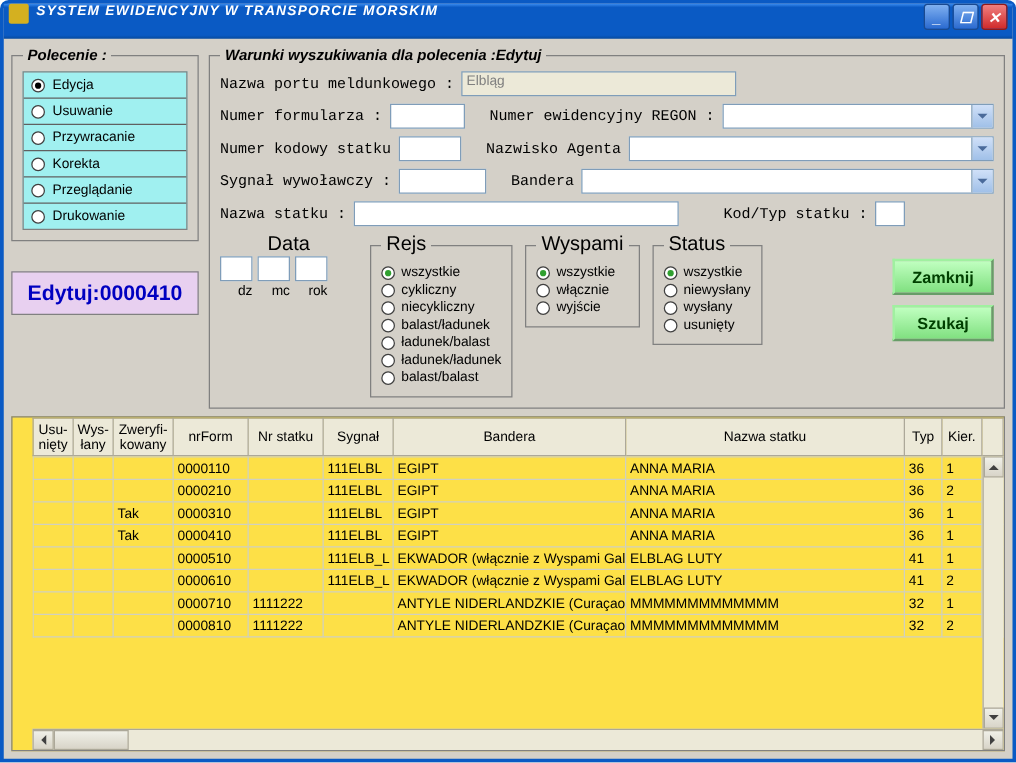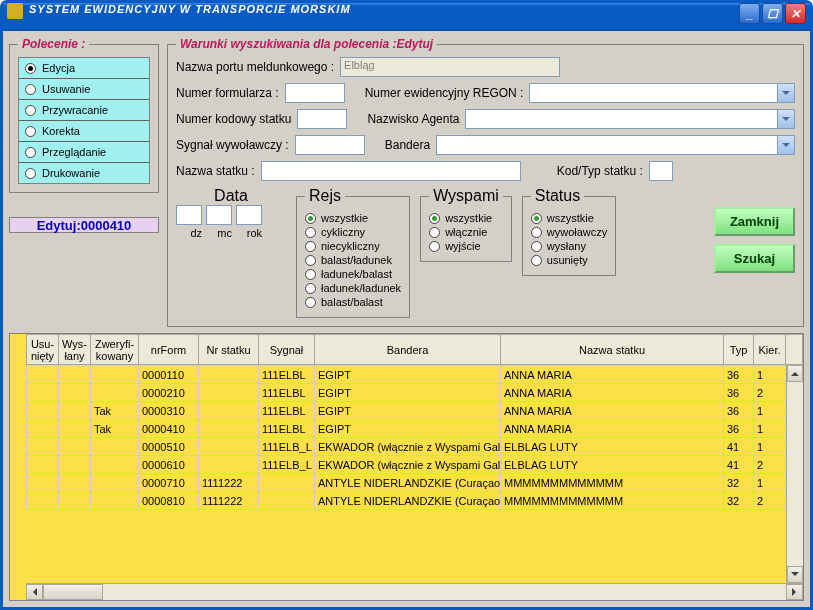--- a/index.html
+++ b/index.html
@@ -9,34 +9,34 @@
 .titlebar { background: linear-gradient(to bottom, #3a8cf0 0%, #0a5ac4 10%, #0a5ac4 90%, #074a9e 100%); height: 28px; display: flex; align-items: flex-start; padding: 0 4px; color: white; font-weight: bold; font-size: 13px; font-style: italic; }
 .titlebar .ticon { width: 16px; height: 16px; background: #d4b020; margin-right: 6px; border-radius: 2px; }
 .titlebar .title { flex: 1; letter-spacing: 1px; }
 .titlebar .wbtn { width: 21px; height: 21px; background: linear-gradient(to bottom, #7fb0f0, #2a6ad0); border: 1px solid #1a4a90; border-radius: 3px; margin-left: 2px; display: flex; align-items: center; justify-content: center; color: white; font-weight: bold; font-size: 12px; cursor: pointer; }
 .titlebar .wbtn.close { background: linear-gradient(to bottom, #f07f7f, #d02a2a); border-color: #901a1a; }
 
 .body { flex: 1; padding: 6px; display: flex; flex-direction: column; overflow: hidden; }
 .top { display: flex; gap: 8px; }
 
 fieldset { border: 1px solid #808080; padding: 6px 8px 8px 8px; margin: 0; }
-legend { color: #be185d; font-weight: bold; font-style: italic; font-size: 12px; padding: 0 4px; }
+legend { color: #000000; font-weight: bold; font-style: italic; font-size: 12px; padding: 0 4px; }
 
 .polecenie { width: 150px; }
 .polecenie .optlist { background: #a0f0f0; border: 1px solid #808080; }
 .polecenie .opt { padding: 4px 6px; border-bottom: 1px solid #606060; display: flex; align-items: center; gap: 6px; font-size: 12px; cursor: pointer; }
 .polecenie .opt:last-child { border-bottom: none; }
 .polecenie .opt .r { width: 11px; height: 11px; border: 1px solid #404040; border-radius: 50%; background: white; display: flex; align-items: center; justify-content: center; }
 .polecenie .opt .r.sel::after { content: ""; width: 5px; height: 5px; border-radius: 50%; background: #000; }
 
-.editbox { margin-top: 24px; width: 150px; height: 16px; border: 1px solid #808080; background: #e8d0f0; display: flex; align-items: center; justify-content: center; color: #0000c0; font-weight: bold; font-size: 13px; }
+.editbox { margin-top: 24px; width: 150px; height: 35px; border: 1px solid #808080; background: #e8d0f0; display: flex; align-items: center; justify-content: center; color: #0000c0; font-weight: bold; font-size: 17px; }
 
 .warunki { flex: 1; }
 .warunki .row { display: flex; align-items: center; margin-bottom: 6px; gap: 6px; }
-.warunki label { font-size: 12px; }
+.warunki label { font-size: 12px; font-family: Liberation Mono, monospace; }
 .txt { background: white; border: 1px solid #7f9db9; height: 20px; padding: 1px 3px; }
 .txt.ro { background: #ece9d8; color: #808080; }
 .combo { background: white; border: 1px solid #7f9db9; height: 20px; position: relative; }
 .combo .arrow { position: absolute; right: 0; top: 0; bottom: 0; width: 17px; background: linear-gradient(to bottom, #d0e0f8, #a0c0e8); border-left: 1px solid #7f9db9; display: flex; align-items: center; justify-content: center; }
 .combo .arrow::after { content: ""; border: 4px solid transparent; border-top-color: #4a6a9a; margin-top: 3px; }
 
 .subgroup { display: flex; gap: 10px; align-items: flex-start; }
 .data-fs { min-width: 110px; }
 .data-fs .dinputs { display: flex; gap: 4px; }
 .data-fs .dinputs .txt { width: 26px; text-align: center; }
@@ -229,21 +229,21 @@
 
           <fieldset class="inner radio-fs">
             <legend>Status</legend>
             <div id="status-list">
                 <div class="ritem">
                   <span class="r sel"></span>
                   <span>wszystkie</span>
                 </div>
                 <div class="ritem">
                   <span class="r "></span>
-                  <span>wywoławczy</span>
+                  <span>niewysłany</span>
                 </div>
                 <div class="ritem">
                   <span class="r "></span>
                   <span>wysłany</span>
                 </div>
                 <div class="ritem">
                   <span class="r "></span>
                   <span>usunięty</span>
                 </div>
               </div>

